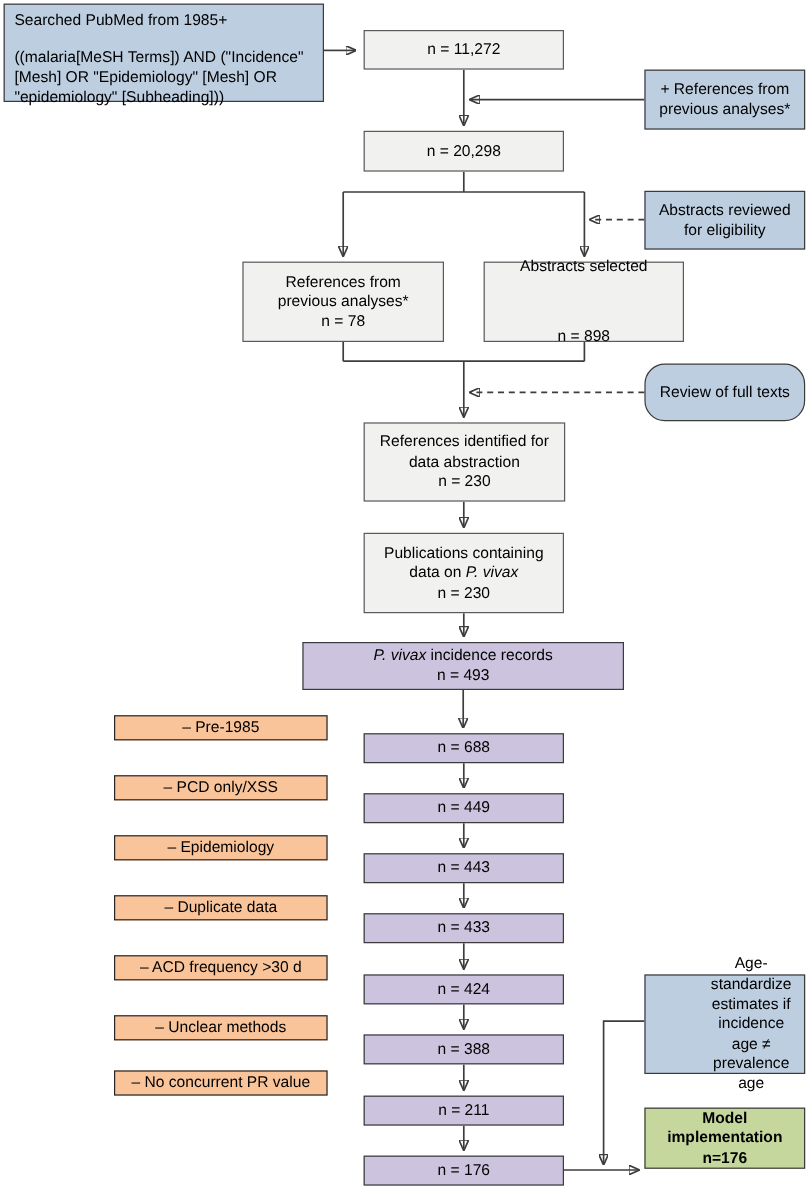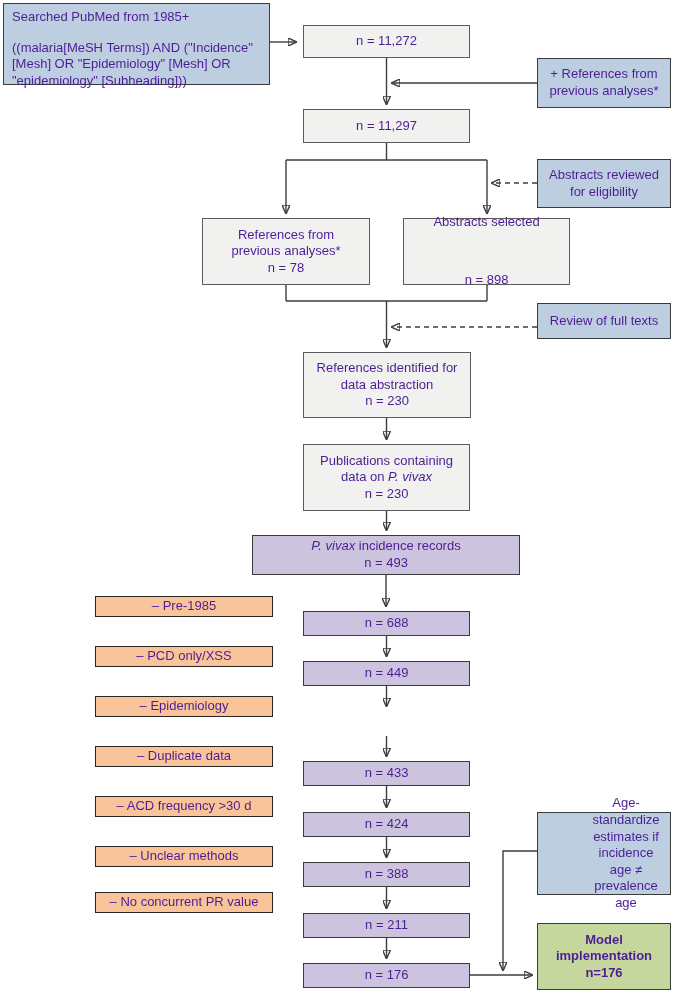--- a/index.html
+++ b/index.html
@@ -1,18 +1,18 @@
 <!DOCTYPE html>
 <html><head>
 <meta charset="utf-8">
 <style>
   html,body{margin:0;padding:0;background:#fff;}
   .canvas{
     position:relative;width:673px;height:992px;background:#ffffff;
-    font-family:"Liberation Sans", sans-serif;font-size:13px;color:#4c1d95;
+    font-family:"Liberation Sans", sans-serif;font-size:13px;color:#000000;
     overflow:hidden;
   }
   .box{
     position:absolute;box-sizing:border-box;
     display:flex;flex-direction:column;justify-content:center;align-items:center;
     text-align:center;line-height:1.28;padding:2px 4px;
   }
   .fill-gray  {background:#f1f1ef;border:1px solid #5a5a5c;}
   .fill-blue  {background:#bccee0;border:1px solid #3b3b3b;}
   .fill-purple{background:#ccc4de;border:1px solid #3b3b3b;}
@@ -73,39 +73,39 @@
 
   <div class="box fill-gray" style="left:303px;top:25px;width:167px;height:33px;">
     <div>n = 11,272</div>
   </div>
 
   <div class="box fill-blue" style="left:537px;top:58px;width:134px;height:50px;">
     <div>+ References from previous analyses*</div>
   </div>
 
   <div class="box fill-gray" style="left:303px;top:109px;width:167px;height:34px;">
-    <div>n = 11,297</div>
+    <div>n = 20,298</div>
   </div>
 
   <div class="box fill-blue" style="left:537px;top:159px;width:134px;height:49px;">
     <div>Abstracts reviewed for eligibility</div>
   </div>
 
   <div class="box fill-gray" style="left:202px;top:218px;width:168px;height:67px;">
     <div>References from</div>
     <div>previous analyses*</div>
     <div>n = 78</div>
   </div>
 
   <div class="box fill-gray" style="left:403px;top:218px;width:167px;height:67px;gap:41px;">
     <div>Abstracts selected</div>
     <div>n = 898</div>
   </div>
 
-  <div class="box fill-blue" style="left:537px;top:303px;width:134px;height:36px;">
+  <div class="box fill-blue" style="left:537px;top:303px;width:134px;height:48px;border-radius:17px;">
     <div>Review of full texts</div>
   </div>
 
   <div class="box fill-gray" style="left:303px;top:352px;width:168px;height:66px;">
     <div>References identified for</div>
     <div>data abstraction</div>
     <div>n = 230</div>
   </div>
 
   <div class="box fill-gray" style="left:303px;top:444px;width:167px;height:67px;">
@@ -140,38 +140,41 @@
   <div class="box fill-orange" style="left:95px;top:892px;width:178px;height:21px;">
     <div>– No concurrent PR value</div>
   </div>
 
   <div class="box fill-purple" style="left:303px;top:611px;width:167px;height:25px;">
     <div>n = 688</div>
   </div>
   <div class="box fill-purple" style="left:303px;top:661px;width:167px;height:25px;">
     <div>n = 449</div>
   </div>
+  <div class="box fill-purple" style="left:303px;top:711px;width:167px;height:25px;">
+    <div>n = 443</div>
+  </div>
   <div class="box fill-purple" style="left:303px;top:761px;width:167px;height:25px;">
     <div>n = 433</div>
   </div>
   <div class="box fill-purple" style="left:303px;top:812px;width:167px;height:25px;">
     <div>n = 424</div>
   </div>
   <div class="box fill-purple" style="left:303px;top:862px;width:167px;height:25px;justify-content:center;">
     <div>n = 388</div>
   </div>
   <div class="box fill-purple" style="left:303px;top:913px;width:167px;height:25px;">
     <div>n = 211</div>
   </div>
   <div class="box fill-purple" style="left:303px;top:963px;width:167px;height:25px;">
     <div>n = 176</div>
   </div>
 
   <div class="box fill-blue" style="left:537px;top:812px;width:134px;height:83px;padding-left:48px;">
     <div>Age-standardize estimates if incidence age ≠ prevalence age</div>
   </div>
 
-  <div class="box fill-green" style="left:537px;top:923px;width:134px;height:67px;">
+  <div class="box fill-green" style="left:537px;top:923px;width:134px;height:51px;">
     <div>Model implementation</div>
     <div>n=176</div>
   </div>
 
 </div>
 
 </body></html>

